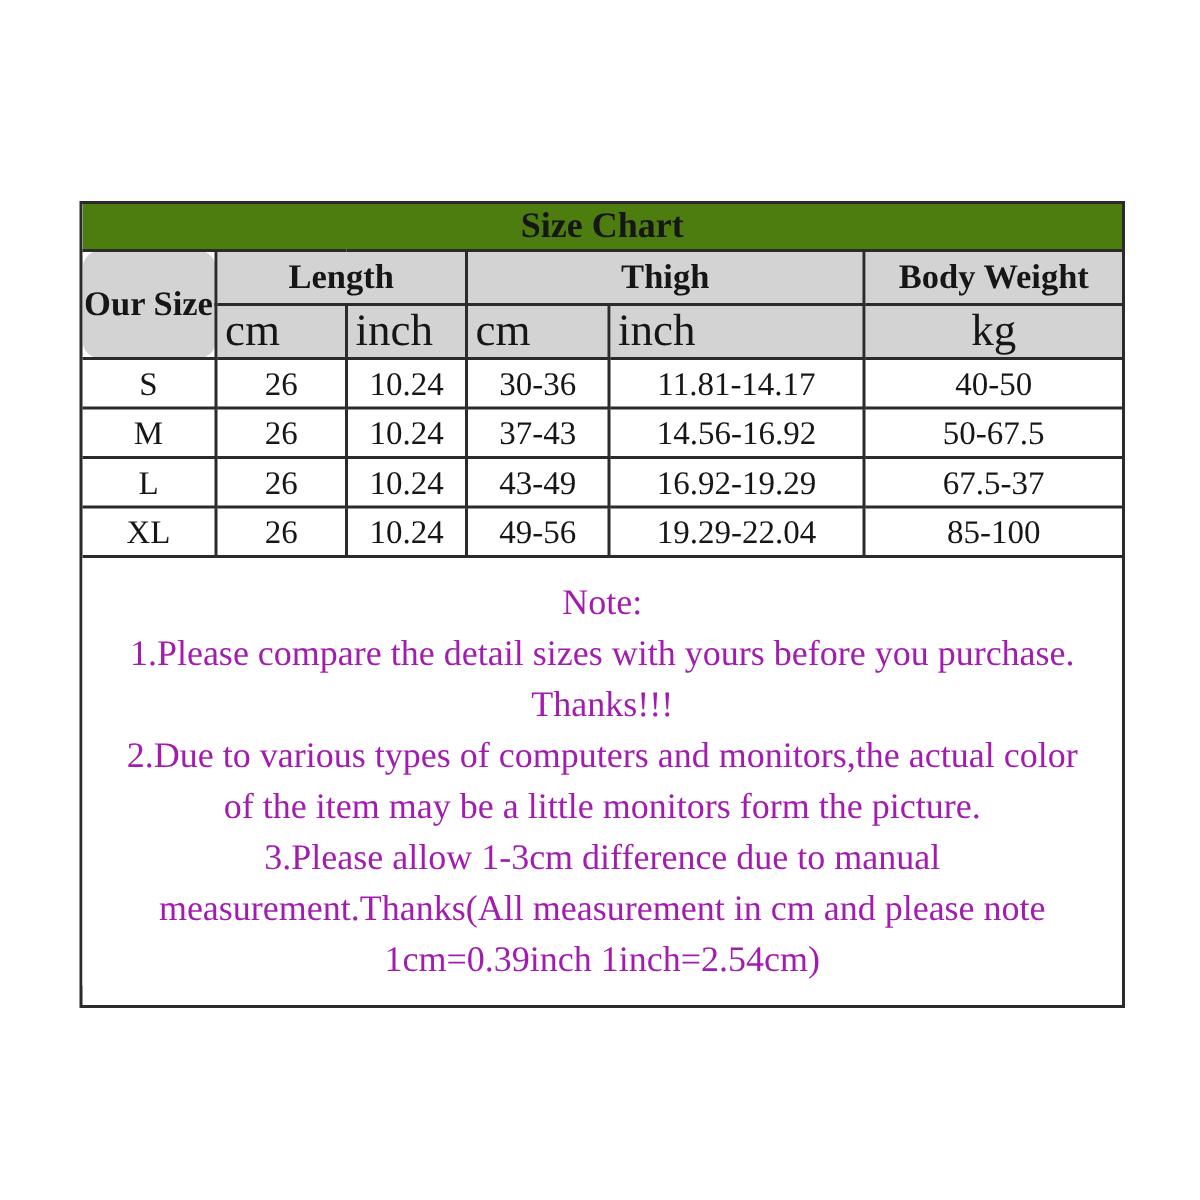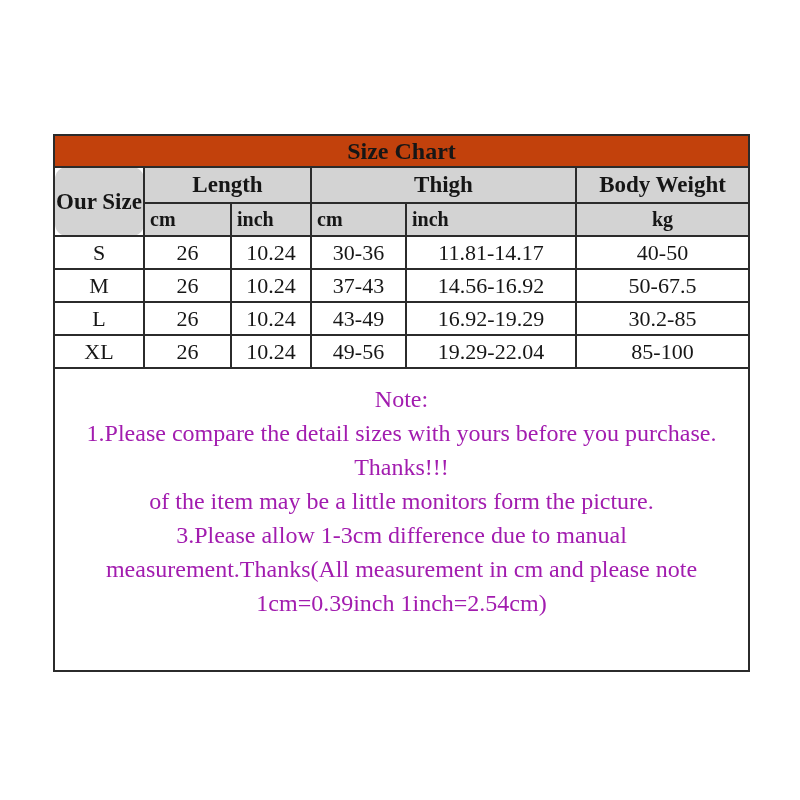--- a/index.html
+++ b/index.html
@@ -30,39 +30,39 @@
     border: hidden; 
     table-layout: fixed;
   }
   table.size-table td {
     border: 2px solid #2b2b2b;
     padding: 0;
     overflow: hidden;
   }
   .title-row td {
     height: 30px;
-    background: #c2410c;
+    background: #4d7c0f;
     text-align: center;
     font-weight: bold;
     font-size: 24px;
     border-bottom: 3px solid #2b2b2b;
   }
   .head-row td {
     height: 34px;
     background: #d3d3d3;
     font-weight: bold;
     font-size: 23px;
     text-align: center;
     vertical-align: middle;
   }
   .sub-row td {
     height: 31px;
     background: #d3d3d3;
-    font-size: 20px;
-    font-weight: bold;
+    font-size: 30px;
+    font-weight: normal;
     vertical-align: middle;
   }
   .unit-left {
     text-align: left;
     padding-left: 5px !important;
   }
   .unit-center {
     text-align: center;
   }
   .data-row td {
@@ -139,37 +139,38 @@
       <td>14.56-16.92</td>
       <td>50-67.5</td>
     </tr>
 
     <tr class="data-row">
       <td>L</td>
       <td>26</td>
       <td>10.24</td>
       <td>43-49</td>
       <td>16.92-19.29</td>
-      <td>30.2-85</td>
+      <td>67.5-37</td>
     </tr>
 
     <tr class="data-row">
       <td>XL</td>
       <td>26</td>
       <td>10.24</td>
       <td>49-56</td>
       <td>19.29-22.04</td>
       <td>85-100</td>
     </tr>
   </tbody>
     </table>
 
   <div class="note">
     <div>Note:</div>
     <div>1.Please compare the detail sizes with yours before you purchase.</div>
     <div>Thanks!!!</div>
+    <div>2.Due to various types of computers and monitors,the actual color</div>
     <div>of the item may be a little monitors form the picture.</div>
     <div>3.Please allow 1-3cm difference due to manual</div>
     <div>measurement.Thanks(All measurement in cm and please note</div>
     <div>1cm=0.39inch 1inch=2.54cm)</div>
   </div>
 
 </div>
 
 </body></html>

